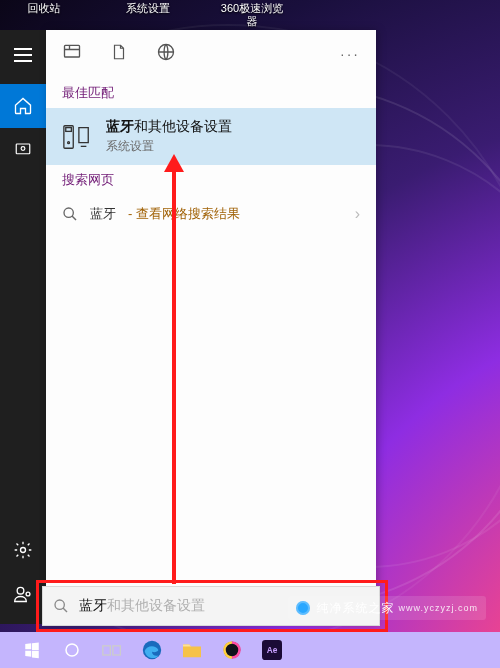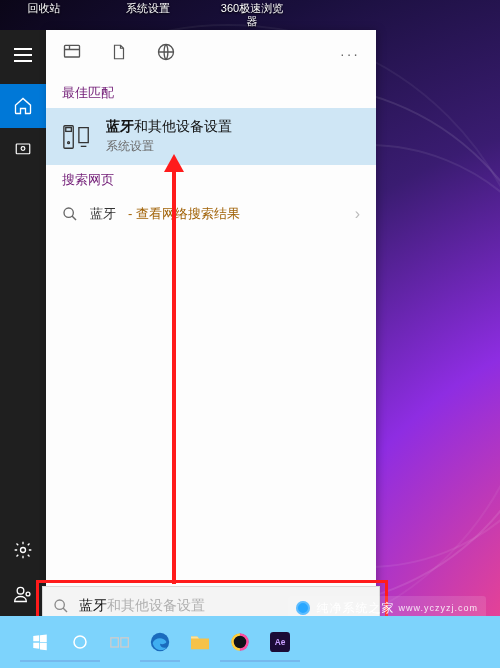--- a/index.html
+++ b/index.html
@@ -50,21 +50,21 @@
   .red-arrow-shaft{position:absolute;left:172px;top:170px;width:4px;height:414px;background:#ff1b1b;}
 
   
   .search-row{position:absolute;left:42px;bottom:42px;width:338px;height:40px;background:#f4f4f4;border:1px solid #d9d9d9;display:flex;align-items:center;padding:0 10px;box-sizing:border-box;}
   .search-row .mag{width:16px;height:16px;margin-right:10px;opacity:.55;}
   .search-row .typed{font-size:14px;color:#111;}
   .search-row .ghost{font-size:14px;color:#b0b0b0;}
   .red-box{position:absolute;left:36px;bottom:36px;width:352px;height:52px;border:3px solid #ff1b1b;pointer-events:none;box-sizing:border-box;}
 
   
-  .taskbar{position:absolute;left:0;bottom:0;width:500px;height:52px;background:#7dd3fc;display:flex;align-items:center;padding-left:20px;box-sizing:border-box;}
+  .taskbar{position:absolute;left:0;bottom:0;width:500px;height:36px;background:#c4b5fd;display:flex;align-items:center;padding-left:12px;box-sizing:border-box;}
   .taskbar .tb{width:40px;height:40px;display:flex;align-items:center;justify-content:center;}
   .taskbar .tb.on{box-shadow:inset 0 -2px 0 #76b9ed;}
   .taskbar svg{display:block;}
 
   
   .wm{position:absolute;right:14px;bottom:48px;height:20px;display:flex;align-items:center;background:rgba(255,255,255,0.12);padding:2px 8px;border-radius:3px;color:#fff;font-size:12px;letter-spacing:1px;margin-top:44px;}
   .wm .dot{width:14px;height:14px;border-radius:50%;background:#29a7ff;margin-right:6px;box-shadow:0 0 0 2px rgba(255,255,255,0.25) inset;}
   .wm .sub{font-size:9px;opacity:.85;margin-left:4px;}
 </style>
 </head>

